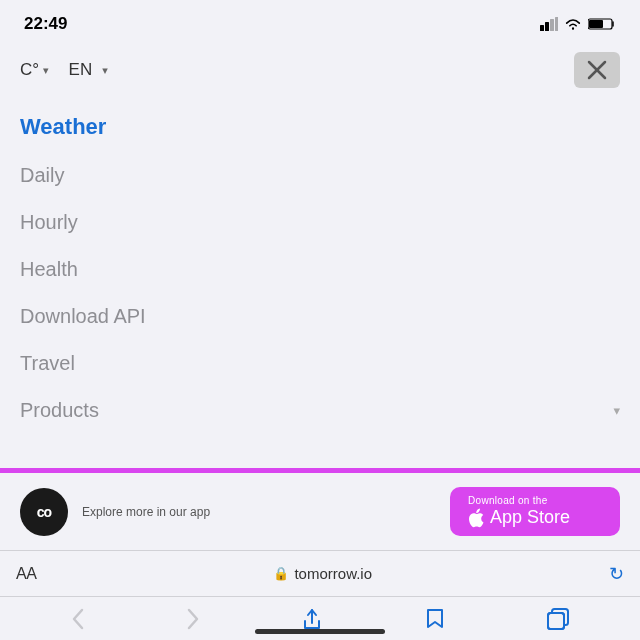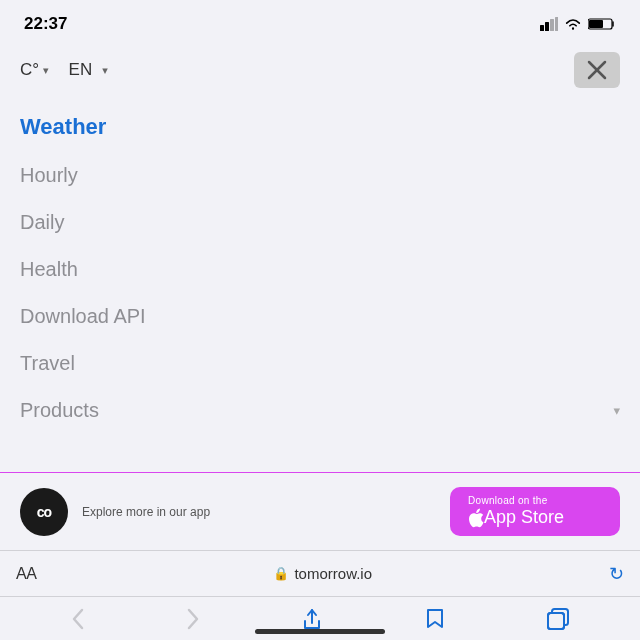--- a/index.html
+++ b/index.html
@@ -112,21 +112,21 @@
     .promo-bar {
       position: absolute;
       bottom: 90px;
       left: 0;
       right: 0;
       background: #f2f2f7;
       display: flex;
       align-items: center;
       justify-content: space-between;
       padding: 14px 20px;
-      border-top: 1px solid #d946ef;
+      border-top: 5px solid #d946ef;
     }
     .promo-left {
       display: flex;
       align-items: center;
       gap: 14px;
     }
     .co-logo {
       width: 48px;
       height: 48px;
       background: #1a1a1a;
@@ -153,20 +153,21 @@
       min-width: 170px;
     }
     .app-store-top {
       font-size: 10px;
       color: #fff;
       letter-spacing: 0.3px;
     }
     .app-store-bottom {
       display: flex;
       align-items: center;
+      gap: 6px;
       margin-top: 1px;
     }
     .app-store-bottom-text {
       font-size: 18px;
       color: #fff;
       font-weight: 500;
     }
 
     
     .browser-bar {
@@ -239,21 +240,21 @@
       width: 130px;
       height: 5px;
       background: #333;
       border-radius: 3px;
     }
   </style>
 </head>
 <body>
 
 <div class="status-bar">
-  <span class="status-time">22:37</span>
+  <span class="status-time">22:49</span>
   <div class="status-icons">
 
     <svg width="18" height="14" viewBox="0 0 18 14">
       <rect x="0" y="8" width="4" height="6" rx="0.5" fill="#000"></rect>
       <rect x="5" y="5" width="4" height="9" rx="0.5" fill="#000"></rect>
       <rect x="10" y="2" width="4" height="12" rx="0.5" fill="#000" opacity="0.3"></rect>
       <rect x="15" y="0" width="4" height="14" rx="0.5" fill="#000" opacity="0.3"></rect>
     </svg>
 
     <svg width="18" height="14" viewBox="0 0 20 14">
@@ -287,24 +288,24 @@
       <line x1="4" y1="4" x2="20" y2="20" stroke="#555" stroke-width="2.5" stroke-linecap="round"></line>
       <line x1="20" y1="4" x2="4" y2="20" stroke="#555" stroke-width="2.5" stroke-linecap="round"></line>
     </svg>
   </div>
 </div>
 
 <div class="nav-menu">
   <div class="nav-section-title">Weather</div>
 
   <div class="nav-item">
+    <span class="item-label">Daily</span>
+  </div>
+  <div class="nav-item">
     <span class="item-label">Hourly</span>
-  </div>
-  <div class="nav-item">
-    <span class="item-label">Daily</span>
   </div>
   <div class="nav-item">
     <span class="item-label">Health</span>
   </div>
   <div class="nav-item">
     <span class="item-label">Download API</span>
   </div>
   <div class="nav-item">
     <span class="item-label">Travel</span>
   </div>

